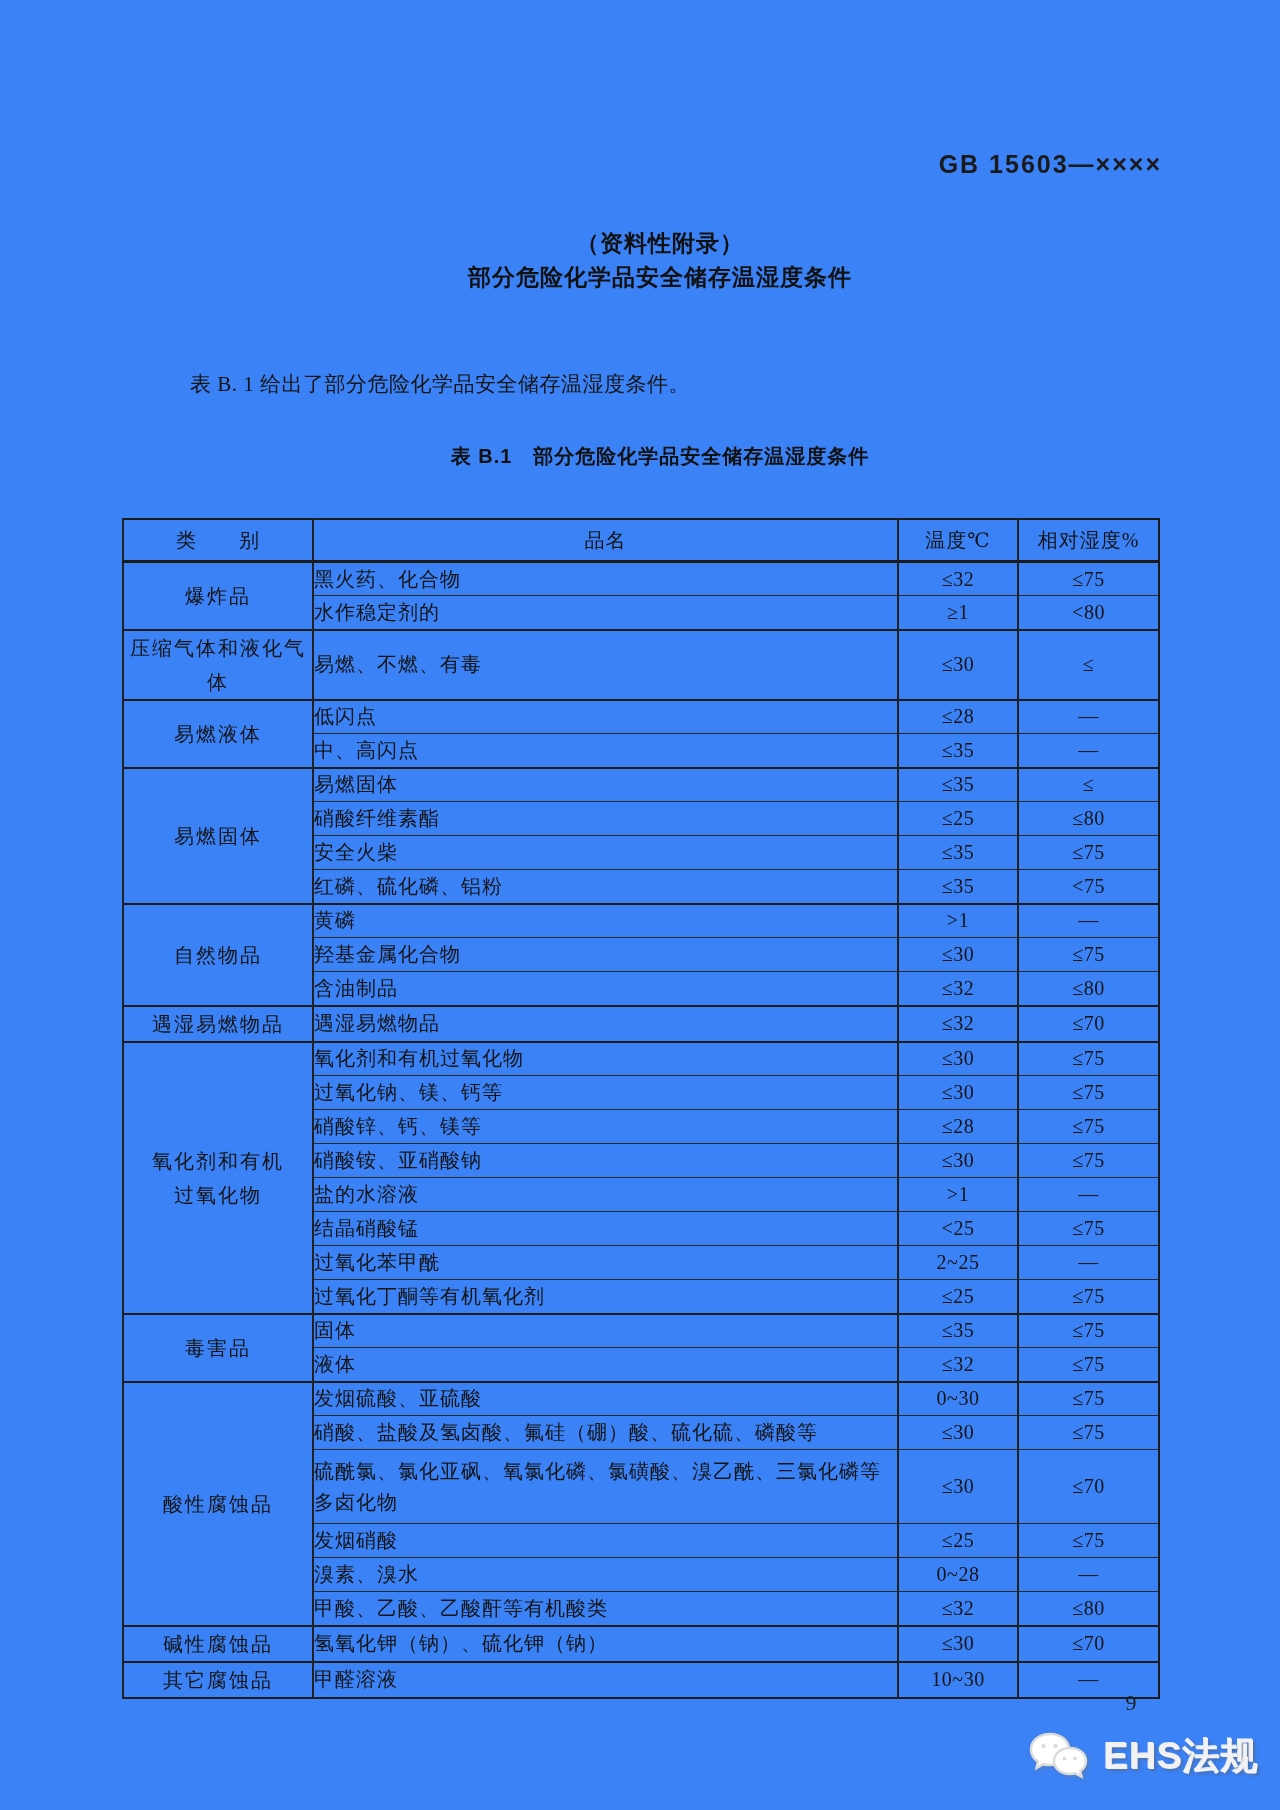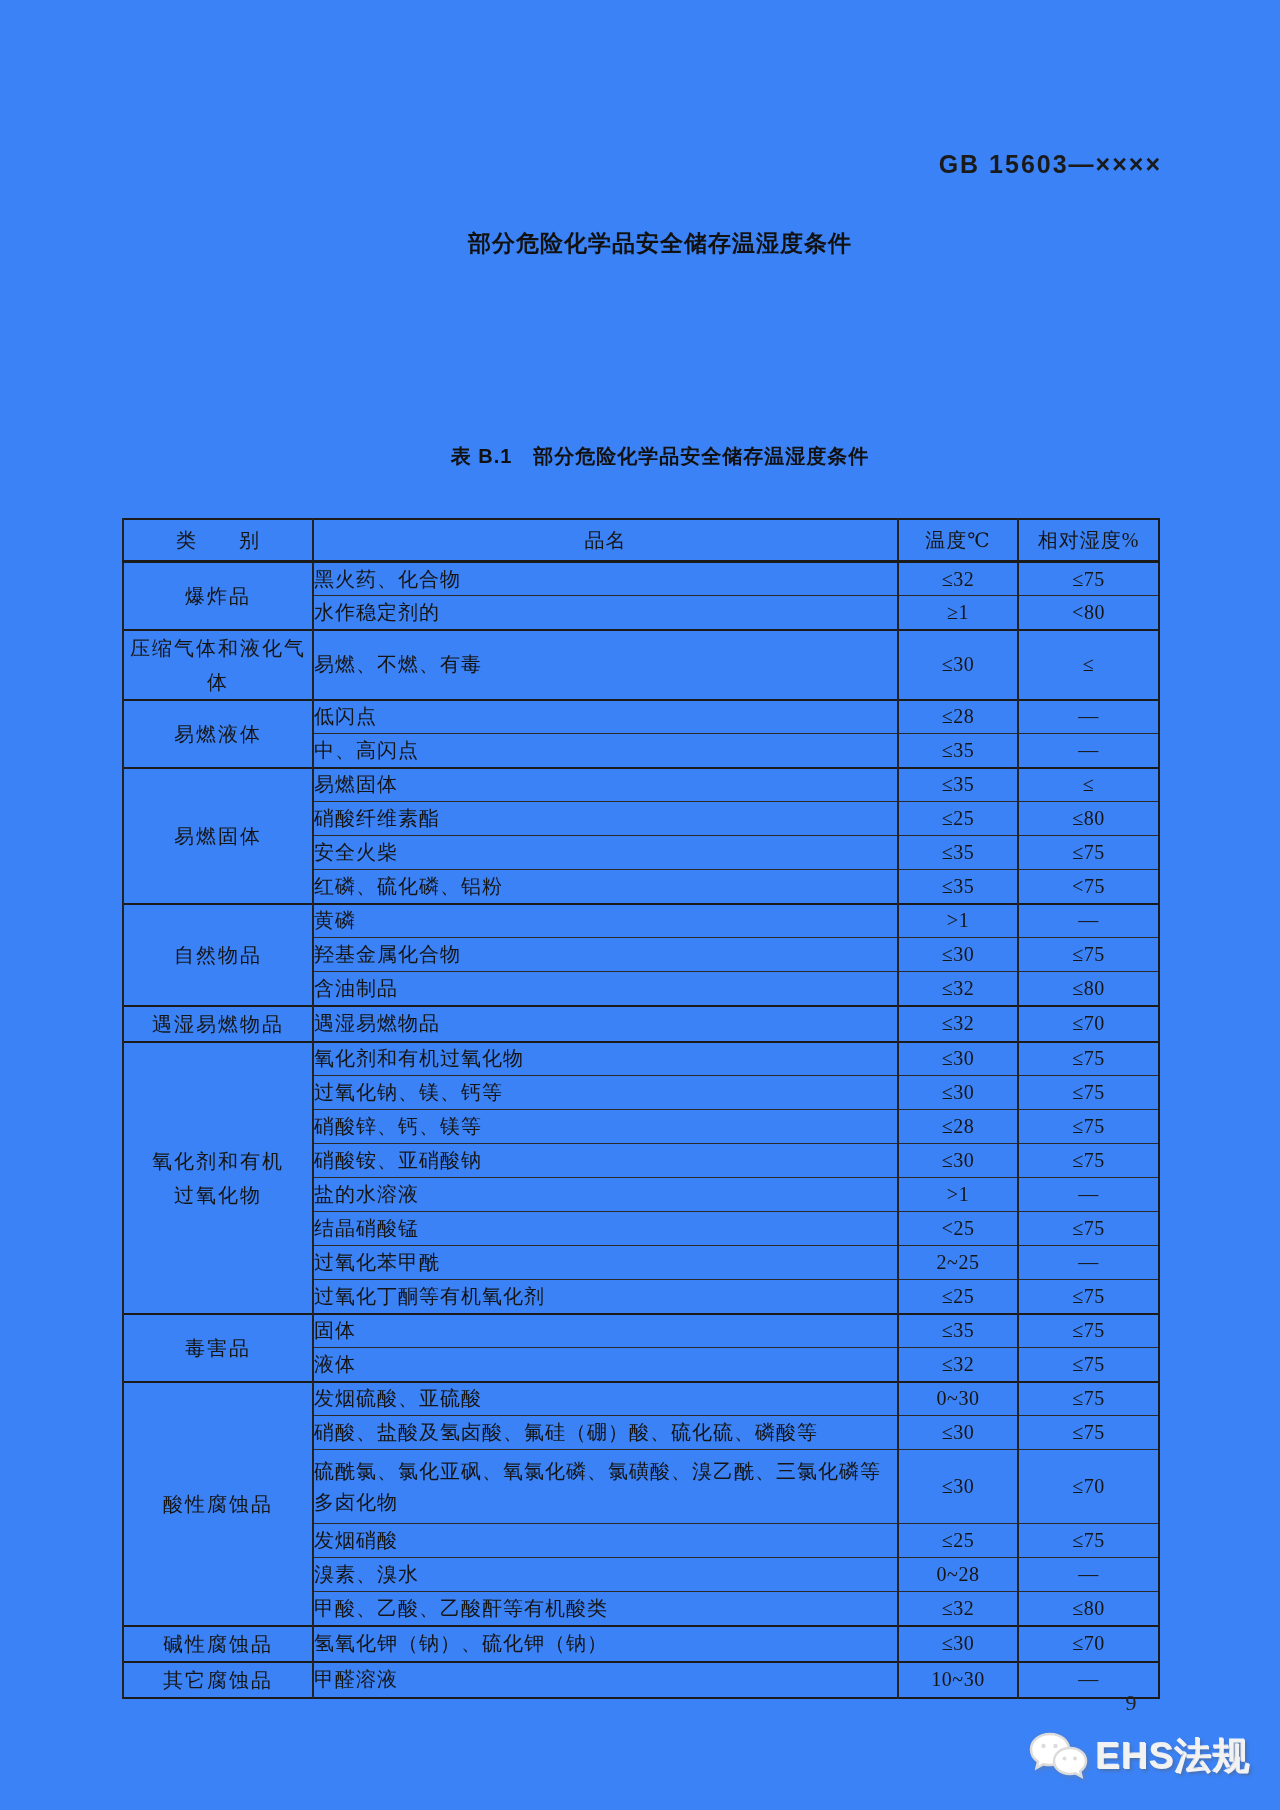--- a/index.html
+++ b/index.html
@@ -49,40 +49,42 @@
     letter-spacing:2px;line-height:1.7;
   }
   td.name{text-align:left;padding:2px 10px 2px 12px;line-height:1.55;letter-spacing:1px;}
   td.temp,td.humidity{text-align:center;vertical-align:middle;letter-spacing:0.5px;}
   .page-number{
     position:absolute;top:1690px;left:1106px;width:50px;text-align:center;
     font-size:22px;color:#222;
   }
   .watermark{
     position:absolute;top:1722px;left:1028px;width:240px;height:70px;
-    display:flex;align-items:center;gap:6px;pointer-events:none;
+    display:flex;align-items:center;gap:14px;pointer-events:none;
   }
   .watermark-text{
     font-family:"Liberation Sans","DejaVu Sans",sans-serif;
     font-weight:700;font-size:37px;letter-spacing:1px;color:#f2f2f2;
     text-shadow:2px 2px 3px rgba(90,90,90,0.45), -1px -1px 0 rgba(255,255,255,0.9);
   }
   .wm-icon{flex:0 0 auto;filter:drop-shadow(2px 2px 2px rgba(120,120,120,0.4));}
 </style>
 </head>
 <body>
 
 <div class="page">
 
   <div class="doc-number">GB 15603—××××</div>
 
   <div class="title-block">
+    <div>（资料性附录）</div>
     <div>部分危险化学品安全储存温湿度条件</div>
   </div>
 
+  <div class="intro">表 B. 1 给出了部分危险化学品安全储存温湿度条件。</div>
 
   <div class="table-caption">表 B.1　部分危险化学品安全储存温湿度条件</div>
 
   <table class="cond">
     <colgroup>
       <col style="width:190px">
       <col style="width:585px">
       <col style="width:120px">
       <col style="width:141px">
     </colgroup>

